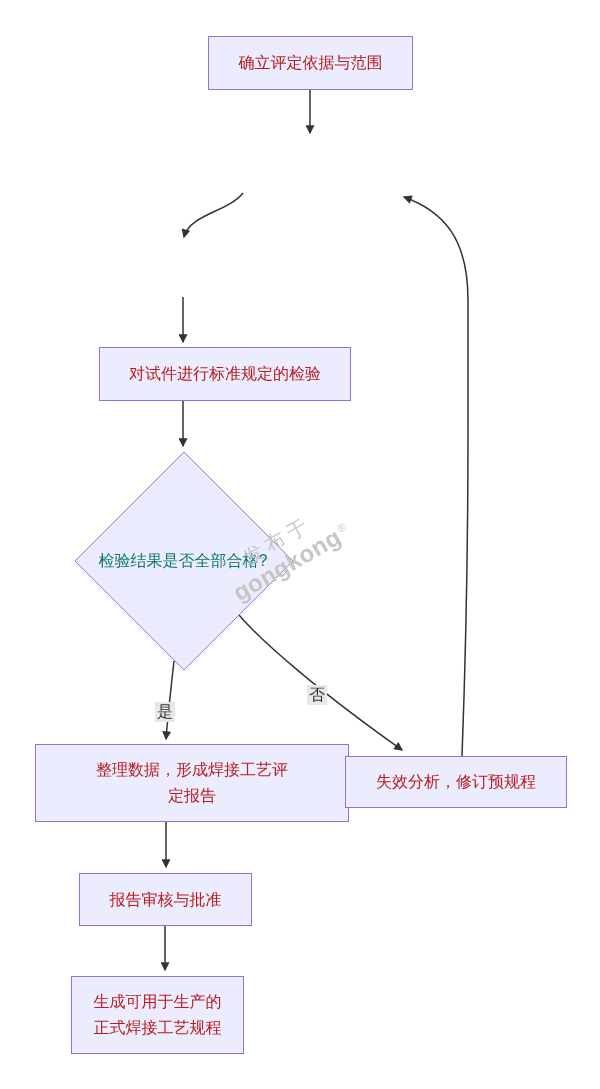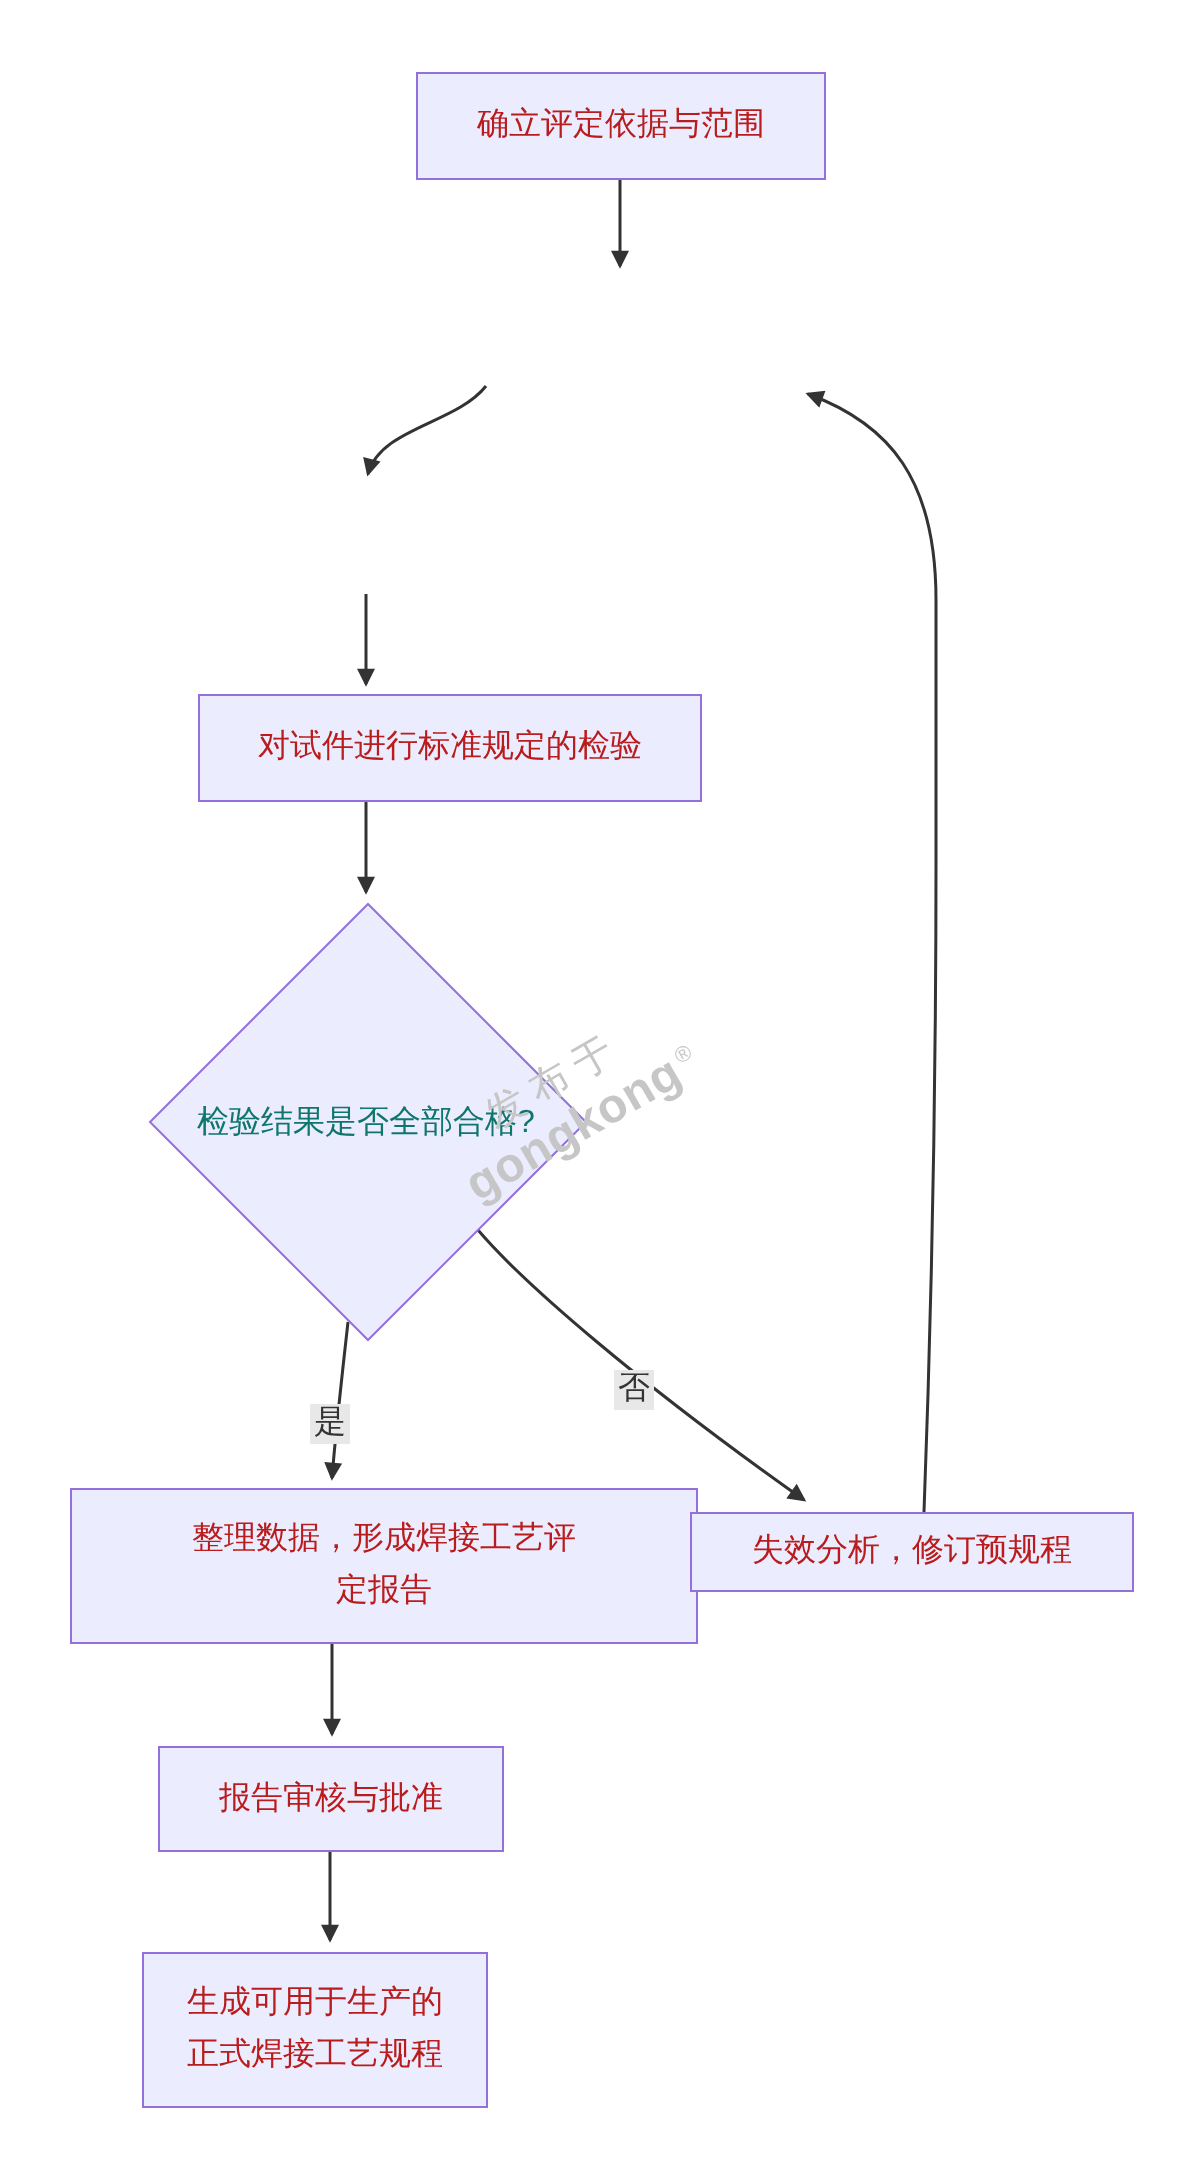--- a/index.html
+++ b/index.html
@@ -92,21 +92,21 @@
     font-weight: 400;
   }
   
   #n-establish { left: 208px; top: 36px;  width: 205px; height: 54px; }
   #n-design    { left: 192px; top: 138px; width: 236px; height: 55px; }
   #n-weld      { left: 65px;  top: 243px; width: 237px; height: 54px; }
   #n-inspect   { left: 58px;  top: 347px; width: 252px; height: 54px; margin-left: 41px; }
   #n-report    { left: 35px;  top: 744px; width: 314px; height: 78px; }
   #n-review    { left: 79px;  top: 873px; width: 173px; height: 53px; }
   #n-final     { left: 71px;  top: 976px; width: 173px; height: 78px; }
-  #n-failure   { left: 345px; top: 756px; width: 222px; height: 40px; }
+  #n-failure   { left: 345px; top: 756px; width: 222px; height: 52px; }
   #lbl-yes { left: 165px; top: 712px; }
   #lbl-no  { left: 317px; top: 695px; }
 </style>
 </head>
 <body>
 
 <div class="canvas">
 
   <svg class="edges-layer" viewBox="0 0 600 1089" xmlns="http://www.w3.org/2000/svg">
     <defs>

